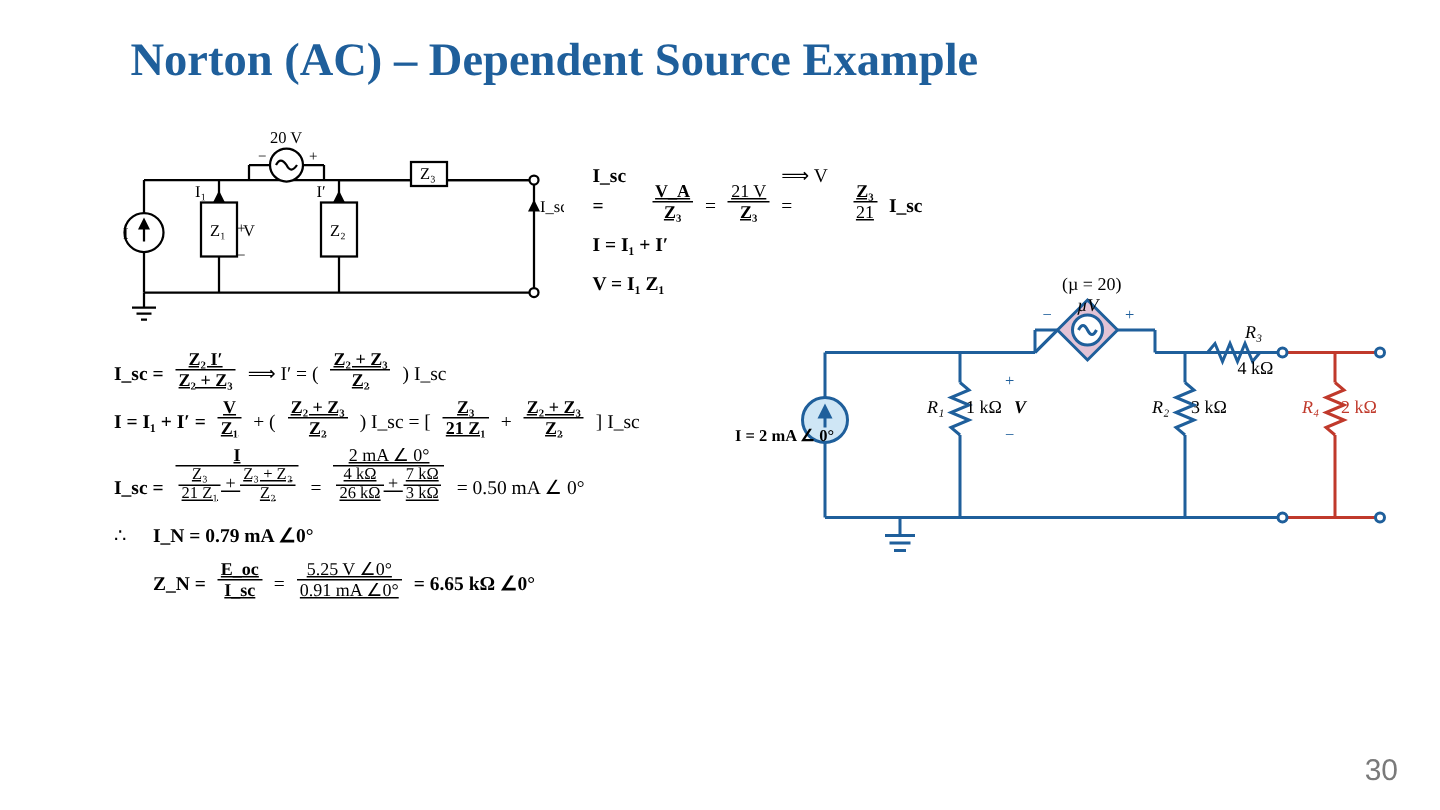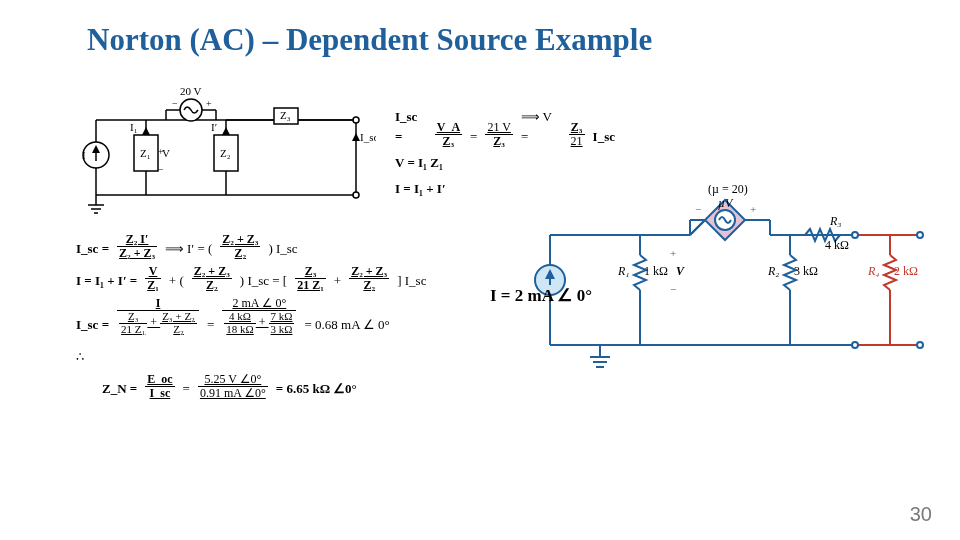--- a/index.html
+++ b/index.html
@@ -225,34 +225,35 @@
             </span>
           </span>
           <span>=</span>
           <span class="frac">
             <span class="n">2 mA ∠ 0°</span>
             <span class="bar"></span>
             <span class="d">
               <span class="frac small">
                   <span class="n">4 kΩ</span>
                   <span class="bar"></span>
-                  <span class="d">18 kΩ</span>
+                  <span class="d">26 kΩ</span>
                 </span>
               +
               <span class="frac small">
                   <span class="n">7 kΩ</span>
                   <span class="bar"></span>
                   <span class="d">3 kΩ</span>
                 </span>
             </span>
           </span>
-          <span>= 0.68 mA ∠ 0°</span>
+          <span>= 0.50 mA ∠ 0°</span>
         </div>
         <div class="row" style="margin-top:12px">
           <span style="width:18px">∴</span>
+          <span class="b">I_N = 0.79 mA ∠0°</span>
         </div>
         <div class="row">
           <span style="width:18px"></span>
           <span class="b">Z_N =</span>
           <span class="frac">
               <span class="n b">E_oc</span>
               <span class="bar"></span>
               <span class="d b">I_sc</span>
             </span>
           <span>=</span>
@@ -282,24 +283,24 @@
           </span>
         <span>⟹  V =</span>
         <span class="frac">
             <span class="n b">Z₃</span>
             <span class="bar"></span>
             <span class="d">21</span>
           </span>
         <span class="b">I_sc</span>
       </div>
       <div class="row">
+          <span class="b">I = I₁ + I′</span>
+        </div>
+      <div class="row">
           <span class="b">V = I₁ Z₁</span>
-        </div>
-      <div class="row">
-          <span class="b">I = I₁ + I′</span>
         </div>
     </div>
 
     <div class="right-col">
       <svg width="400" height="200" viewBox="0 0 400 200">
         <defs>
           
         </defs>
         <g stroke="#1f5f9b" stroke-width="2" fill="none">
 
@@ -377,19 +378,19 @@
           <text x="114" y="90">1 kΩ</text>
           <text x="146" y="90" font-style="italic" font-weight="bold">V</text>
           <text x="238" y="90" font-style="italic">R₂</text>
           <text x="264" y="90">3 kΩ</text>
           <text x="300" y="40" font-style="italic">R₃</text>
           <text x="295" y="64">4 kΩ</text>
           <text x="338" y="90" font-style="italic" fill="#c0392b">R₄</text>
           <text x="364" y="90" fill="#c0392b">2 kΩ</text>
         </g>
       </svg>
-      <div class="eqs" style="position:absolute; left:-40px; top:90px; font-size:17px;">
+      <div class="eqs" style="position:absolute; left:-40px; top:90px; font-size:11px;">
         <span class="b">I  =  2 mA ∠ 0°</span>
       </div>
     </div>
 
   </div>
 </div>
 
 </body></html>

